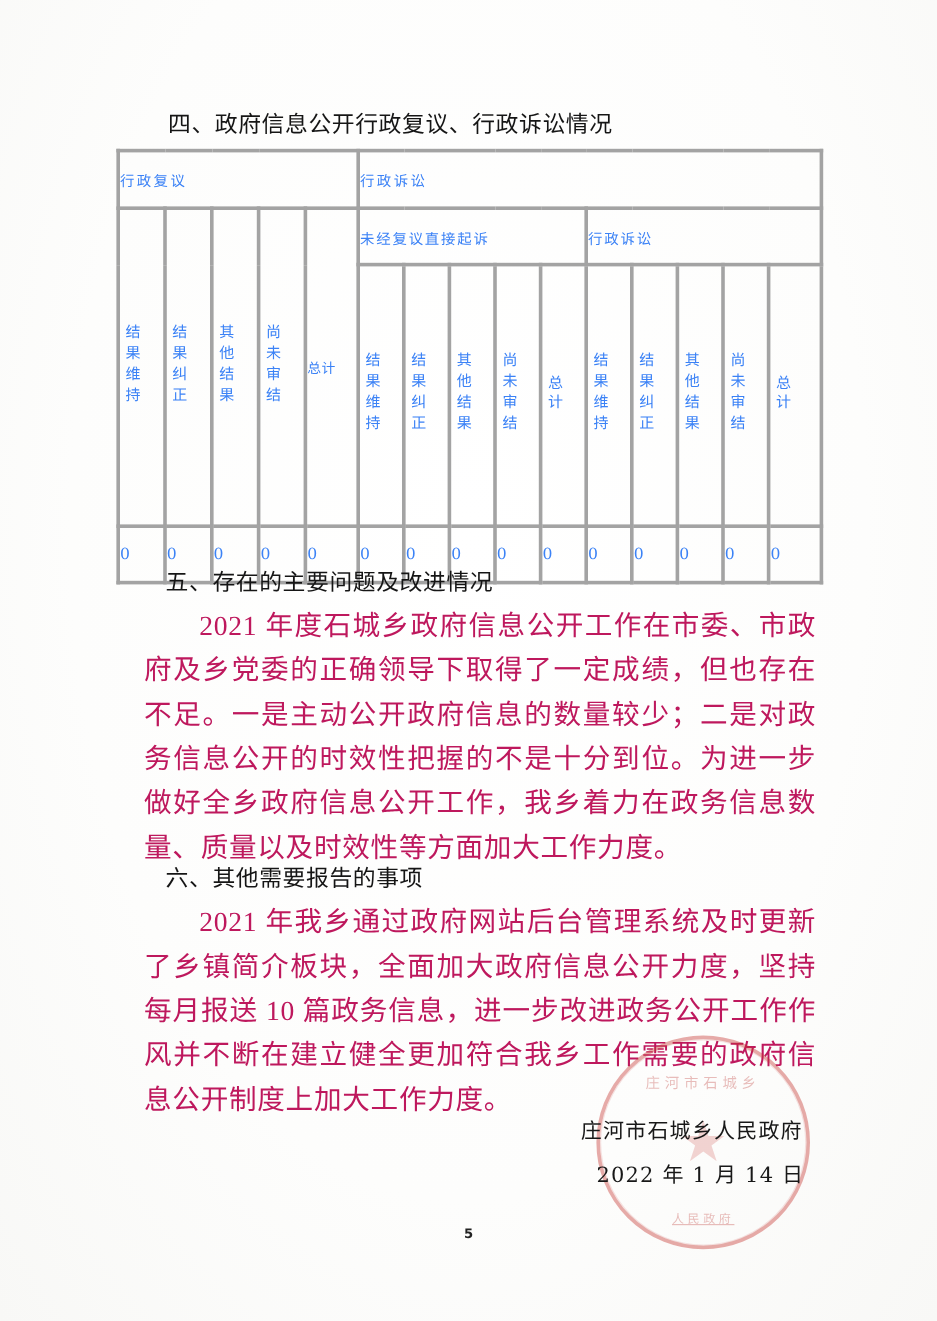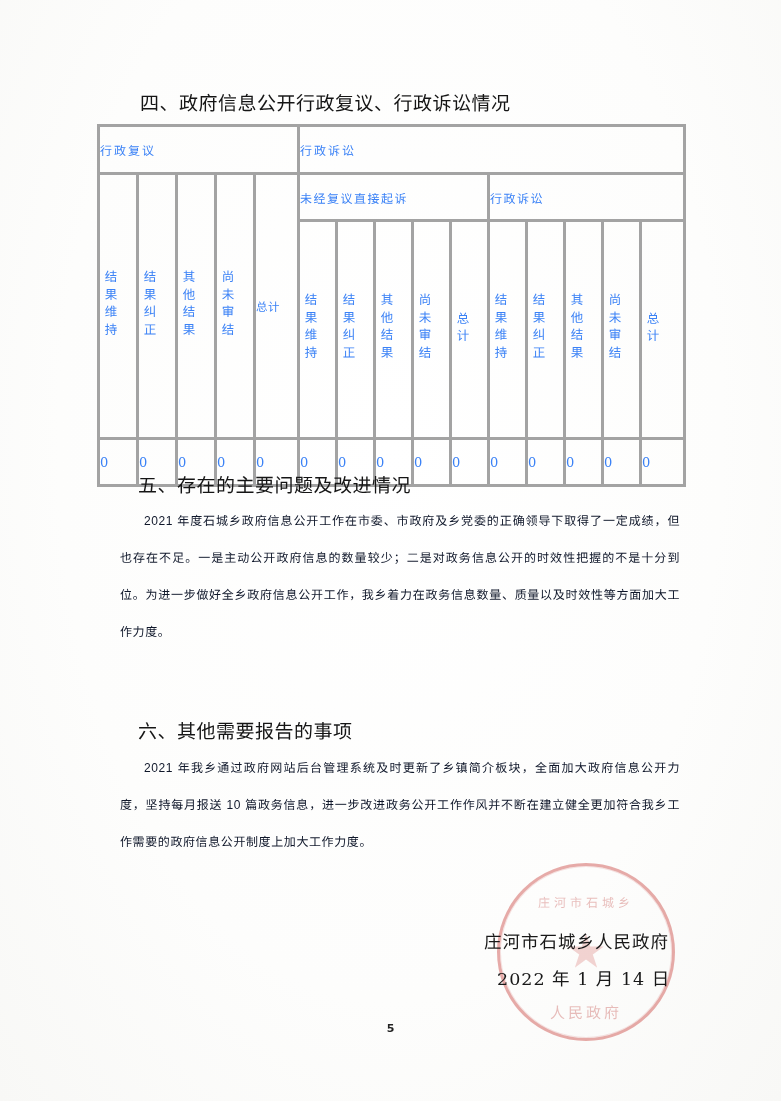--- a/index.html
+++ b/index.html
@@ -94,24 +94,24 @@
   }
   .data-row td {
     height: 44px;
     font-size: 13px;
     font-family: "DejaVu Serif", "Liberation Serif", serif;
   }
 
   
   .para {
     position: absolute;
-    font-family: Liberation Sans, sans-serif;
-    font-size: 12px;
+    font-family: Liberation Serif, serif;
+    font-size: 23px;
     line-height: 37px;
-    color: #0f172a;
+    color: #be185d;
     text-align: justify;
     text-justify: inter-character;
     letter-spacing: 0.6px;
     text-indent: 2em;
   }
   #para-5 { left: 120px; top: 503px; width: 560px; }
   #para-6 { left: 120px; top: 750px; width: 560px; }
 
   
   .sign-line {
@@ -155,21 +155,21 @@
     left: 0;
     width: 172px;
     text-align: center;
     color: rgba(186, 48, 44, 0.42);
     font-family: "DejaVu Sans", "Liberation Sans", sans-serif;
     font-size: 12px;
     letter-spacing: 4px;
     margin-top: 11px;
   }
   .seal-arc-top { top: 16px; }
-  .seal-arc-bottom { bottom: 16px; font-size: 15px; letter-spacing: 3px; }
+  .seal-arc-bottom { bottom: 16px; font-size: 10px; letter-spacing: 3px; text-decoration: underline; }
 
   
   #page-number {
     position: absolute;
     left: 0;
     top: 1022px;
     width: 781px;
     text-align: center;
     font-family: "DejaVu Sans", "Liberation Sans", sans-serif;
     font-size: 11px;

